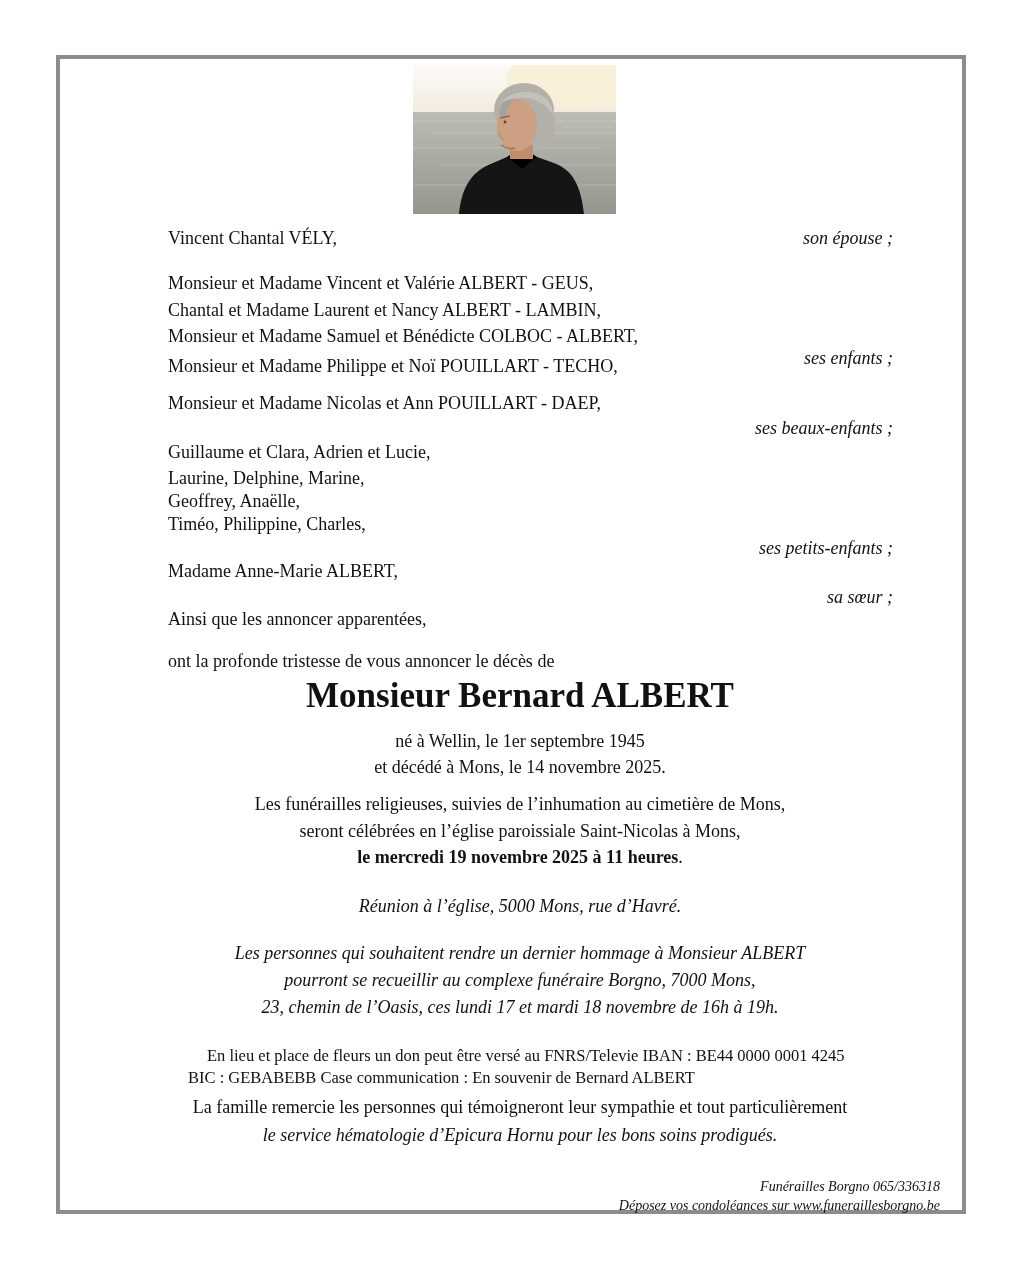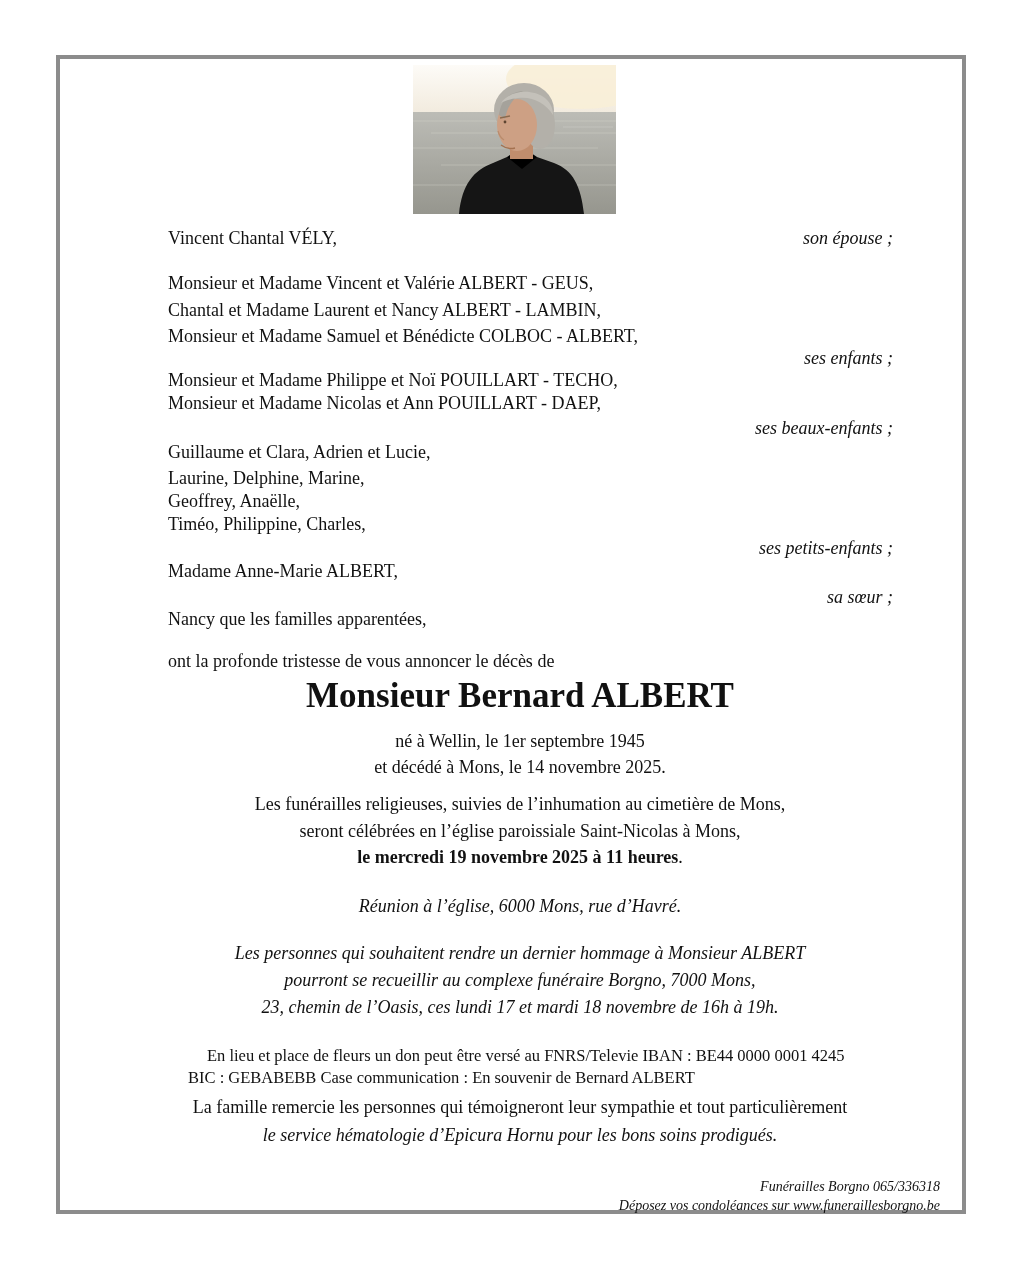--- a/index.html
+++ b/index.html
@@ -15,21 +15,21 @@
     position:absolute;left:413px;top:65px;width:203px;height:149px;
   }
   .line{position:absolute;font-size:18px;line-height:22px;white-space:nowrap;}
   .nm{left:168px;}
   .lbl{right:135px;font-style:italic;}
   .ctr{left:12px;right:0;text-align:center;}
   .ital{font-style:italic;}
   #spouse{top:227px;} #spouse-lbl{top:227px;}
   #child1{top:272px;} #child2{top:299px;} #child3{top:325px;}
   #children-lbl{top:347px;}
-  #step1{top:369px;font-family:Liberation Serif, serif;} #step2{top:392px;}
+  #step1{top:355px;font-family:Liberation Serif, serif;} #step2{top:392px;}
   #step-lbl{top:417px;}
   #gc1{top:441px;} #gc2{top:467px;} #gc3{top:490px;} #gc4{top:513px;}
   #gc-lbl{top:537px;}
   #sister{top:560px;} #sister-lbl{top:586px;}
   #families{top:608px;}
   #intro{top:650px;}
   #dname{top:676px;font-size:35px;font-weight:700;line-height:40px;}
   #birth{top:730px;} #death{top:756px;}
   #cer1{top:793px;} #cer2{top:820px;}
   #cer3{top:846px;} #cer3 b{font-weight:700;}
@@ -100,31 +100,31 @@
 
 <div class="line nm" id="gc1">Guillaume et Clara, Adrien et Lucie,</div>
 <div class="line nm" id="gc2">Laurine, Delphine, Marine,</div>
 <div class="line nm" id="gc3">Geoffrey, Anaëlle,</div>
 <div class="line nm" id="gc4">Timéo, Philippine, Charles,</div>
 <div class="line lbl" id="gc-lbl">ses petits-enfants ;</div>
 
 <div class="line nm" id="sister">Madame Anne-Marie ALBERT,</div>
 <div class="line lbl" id="sister-lbl">sa sœur ;</div>
 
-<div class="line nm" id="families">Nancy que les familles apparentées,</div>
+<div class="line nm" id="families">Ainsi que les annoncer apparentées,</div>
 <div class="line nm" id="intro">ont la profonde tristesse de vous annoncer le décès de</div>
 
 <div class="line ctr" id="dname">Monsieur Bernard ALBERT</div>
 <div class="line ctr" id="birth">né à Wellin, le 1er septembre 1945</div>
 <div class="line ctr" id="death">et décédé à Mons, le 14 novembre 2025.</div>
 
 <div class="line ctr" id="cer1">Les funérailles religieuses, suivies de l’inhumation au cimetière de Mons,</div>
 <div class="line ctr" id="cer2">seront célébrées en l’église paroissiale Saint-Nicolas à Mons,</div>
 <div class="line ctr" id="cer3"><b>le mercredi 19 novembre 2025 à 11 heures</b><span>.</span></div>
-<div class="line ctr ital" id="meet">Réunion à l’église, 6000 Mons, rue d’Havré.</div>
+<div class="line ctr ital" id="meet">Réunion à l’église, 5000 Mons, rue d’Havré.</div>
 
 <div class="line ctr ital" id="hom1">Les personnes qui souhaitent rendre un dernier hommage à Monsieur ALBERT</div>
 <div class="line ctr ital" id="hom2">pourront se recueillir au complexe funéraire Borgno, 7000 Mons,</div>
 <div class="line ctr ital" id="hom3">23, chemin de l’Oasis, ces lundi 17 et mardi 18 novembre de 16h à 19h.</div>
 
 <div class="line" id="don1">En lieu et place de fleurs un don peut être versé au FNRS/Televie IBAN : BE44 0000 0001 4245</div>
 <div class="line" id="don2">BIC : GEBABEBB Case communication : En souvenir de Bernard ALBERT</div>
 
 <div class="line ctr" id="th1">La famille remercie les personnes qui témoigneront leur sympathie et tout particulièrement</div>
 <div class="line ctr" id="th2">le service hématologie d’Epicura Hornu pour les bons soins prodigués.</div>

